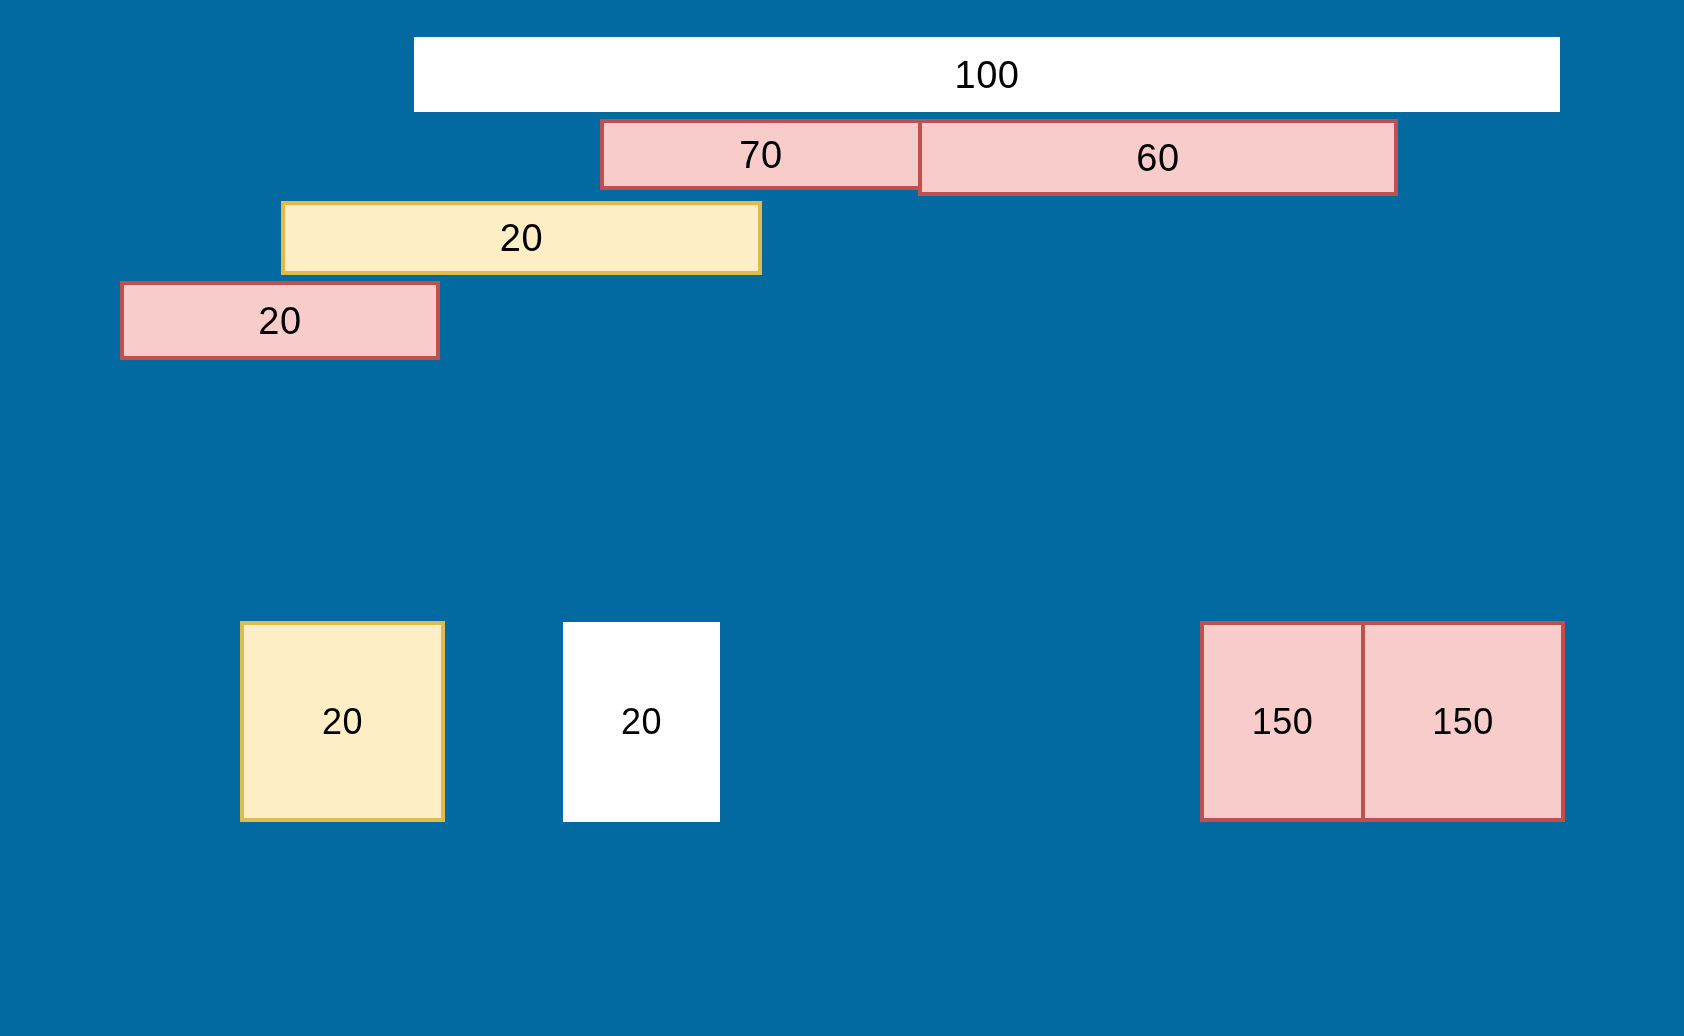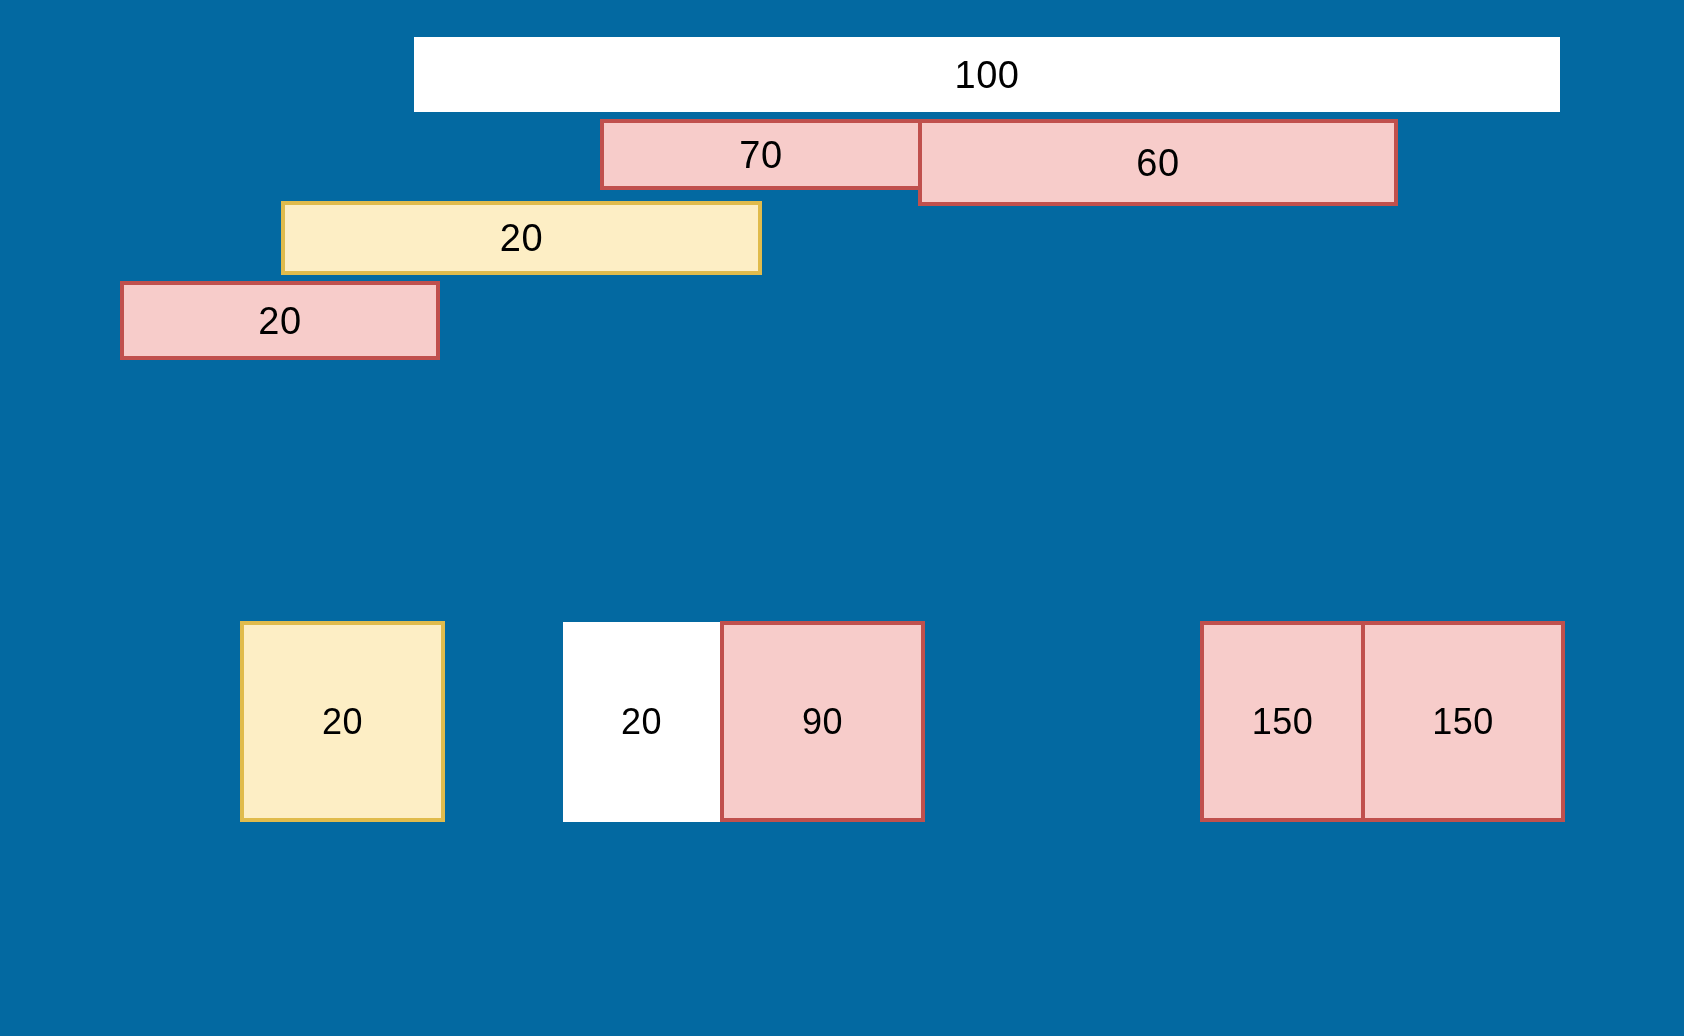--- a/index.html
+++ b/index.html
@@ -63,21 +63,21 @@
 
   <div class="group" style="left:0; top:0; width:1684px; height:400px;">
 
     <div class="blk fill-white bd-none" style="left:414px; top:37px; width:1146px; height:75px;">
       <span>100</span>
     </div>
 
     <div class="blk fill-pink bd-red sep-red-right" style="left:600px; top:119px; width:322px; height:71px;">
       <span>70</span>
     </div>
-    <div class="blk fill-pink bd-red" style="left:918px; top:119px; width:480px; height:87px;">
+    <div class="blk fill-pink bd-red" style="left:918px; top:119px; width:480px; height:77px;">
       <span>60</span>
     </div>
 
     <div class="tick" style="left:1394px; top:119px; width:4px; height:62px;"></div>
 
     <div class="blk fill-yellow bd-yellow" style="left:281px; top:201px; width:481px; height:74px;">
       <span>20</span>
     </div>
 
     <div class="blk fill-pink bd-red" style="left:120px; top:281px; width:320px; height:79px;">
@@ -90,23 +90,20 @@
     <div class="group" style="left:240px; top:61px; width:205px; height:201px;">
       <div class="blk small fill-yellow bd-yellow" style="left:0; top:0; width:205px; height:201px;">
         <span>20</span>
       </div>
     </div>
 
     <div class="group" style="left:563px; top:61px; width:362px; height:201px;">
       <div class="blk small fill-white bd-none" style="left:0; top:1px; width:157px; height:200px;">
         <span>20</span>
       </div>
-      <div class="blk small fill-pink bd-red" style="left:157px; top:0; width:205px; height:201px;">
-        <span>90</span>
-      </div>
     </div>
 
     <div class="group" style="left:1200px; top:61px; width:365px; height:206px;">
       <div class="blk small fill-pink bd-red sep-red-right" style="left:0; top:0; width:165px; height:201px;">
         <span>150</span>
       </div>
       <div class="blk small fill-pink bd-red" style="left:161px; top:0; width:204px; height:201px;">
         <span>150</span>
       </div>
     </div>

